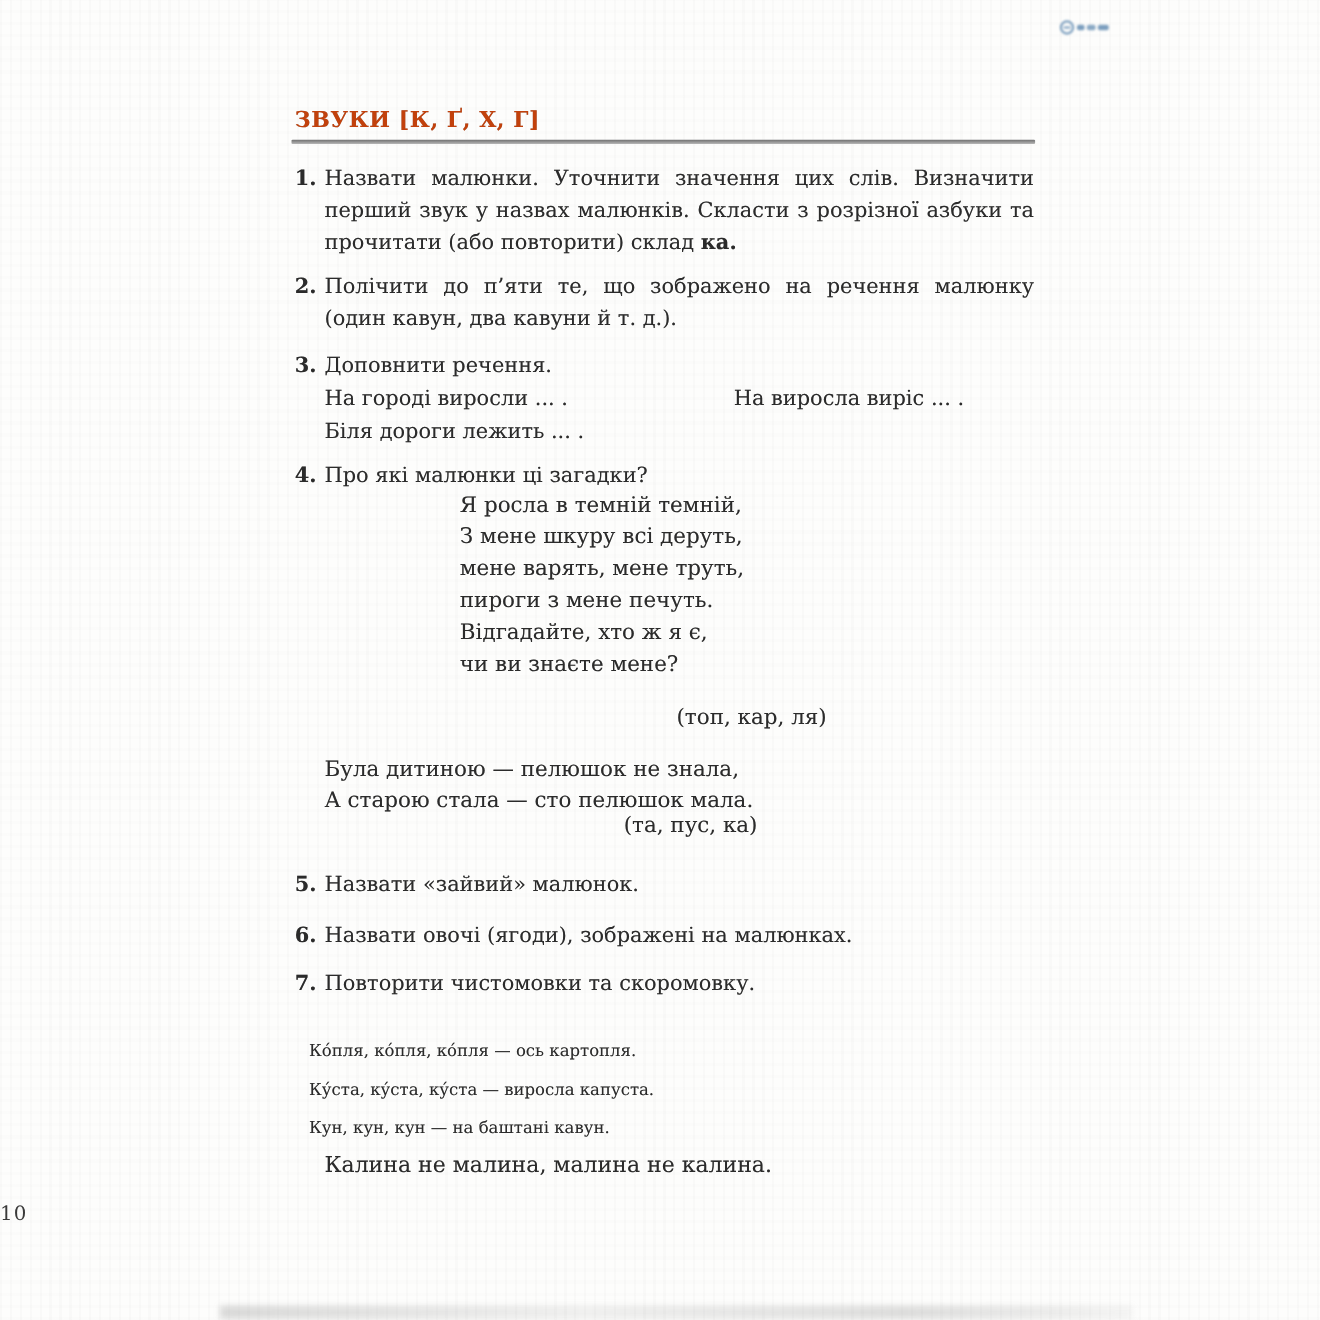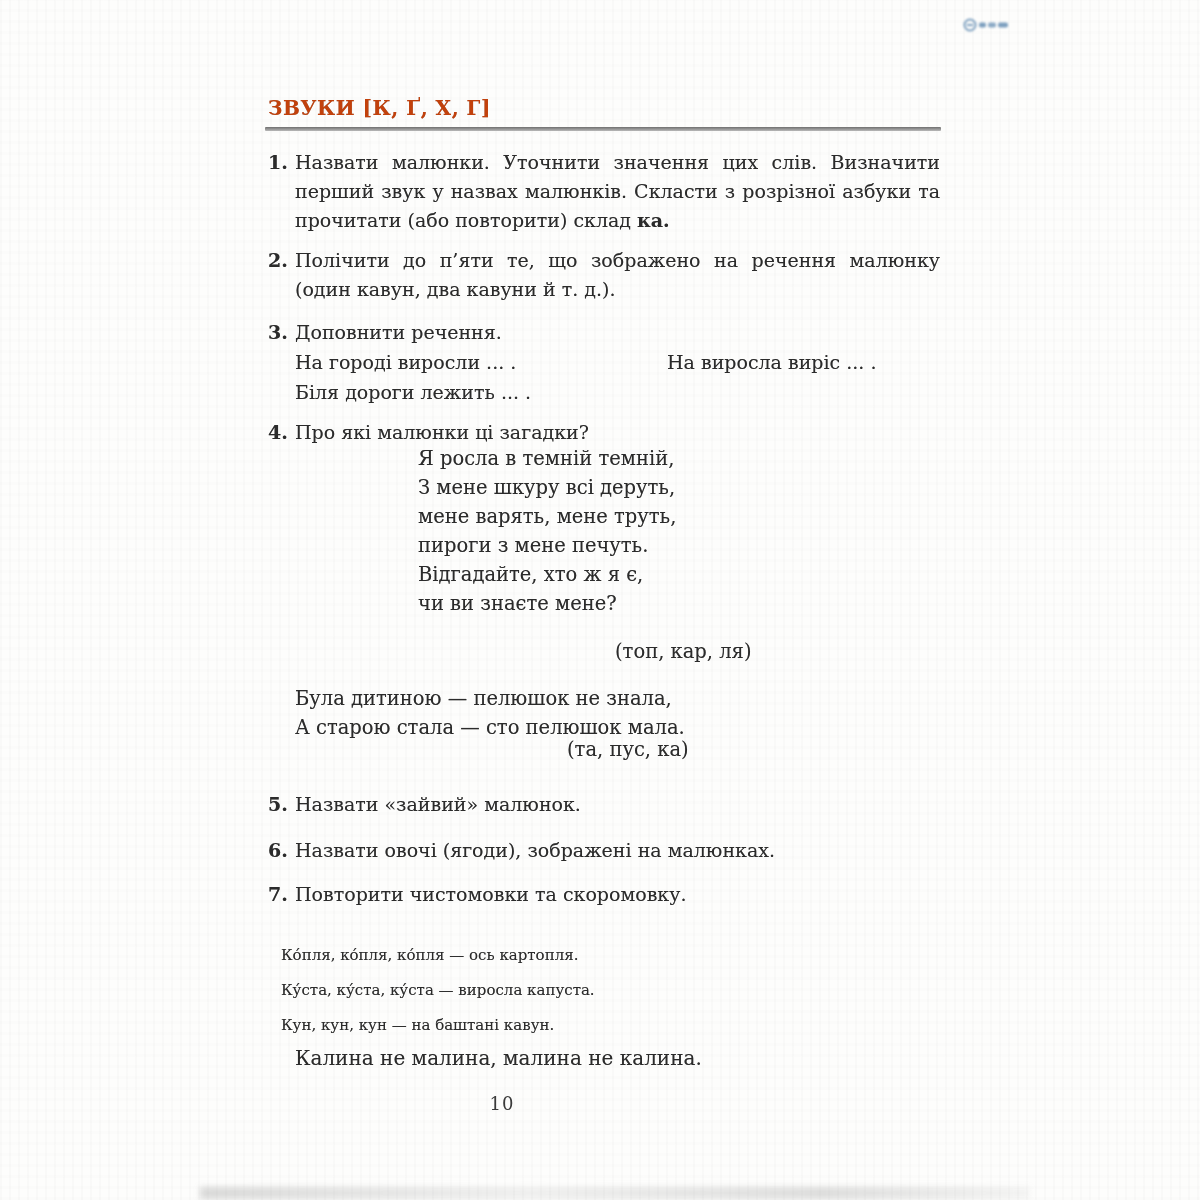--- a/index.html
+++ b/index.html
@@ -75,21 +75,21 @@
     text-shadow:0 0 0.55px rgba(0,0,0,0.32);
     margin-top:32px;
   }
   .twister{
     position:absolute;left:295px;top:1046px;
     font-size:20px;
     text-shadow:0 0 0.55px rgba(0,0,0,0.32);
   }
   .page-number{
     position:absolute;left:0;top:1093px;width:1004px;
-    text-align:center;font-size:18px;letter-spacing:1px;
+    text-align:left;font-size:18px;letter-spacing:1px;
     color:#3a3a3a;
   }
 </style>
 </head>
 <body>
 
 <div class="scan-noise"></div>
 
 <div class="watermark">
   <svg width="48" height="16" viewBox="0 0 48 16" xmlns="http://www.w3.org/2000/svg">

